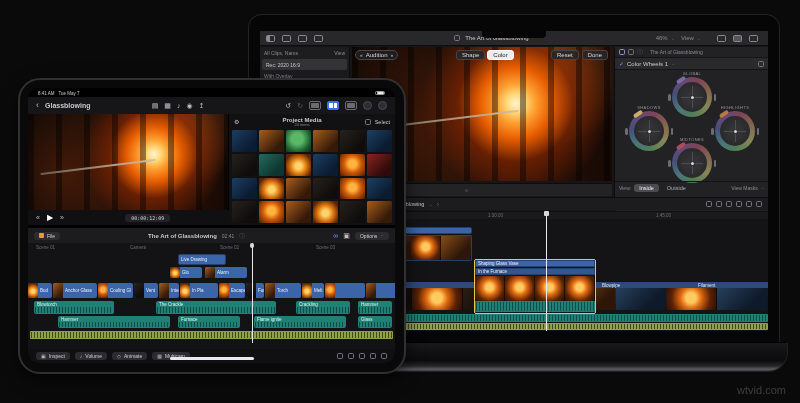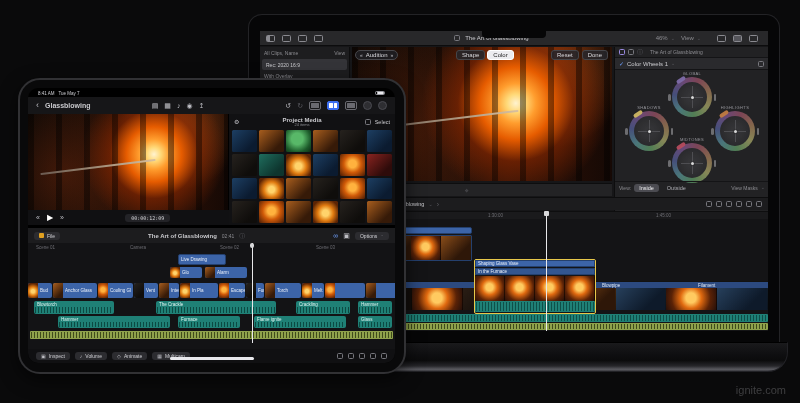--- a/index.html
+++ b/index.html
@@ -539,14 +539,14 @@
         <span class="dot-ic"></span>
         <span class="dot-ic"></span>
         <span class="dot-ic"></span>
         <span class="dot-ic"></span>
         <span class="dot-ic"></span>
       </div>
       <div class="abs home"></div>
     </div>
   </div>
 
-  <div class="abs watermark">ignite.com</div>
+  <div class="abs watermark">wtvid.com</div>
 </div>
 
 </body></html>

